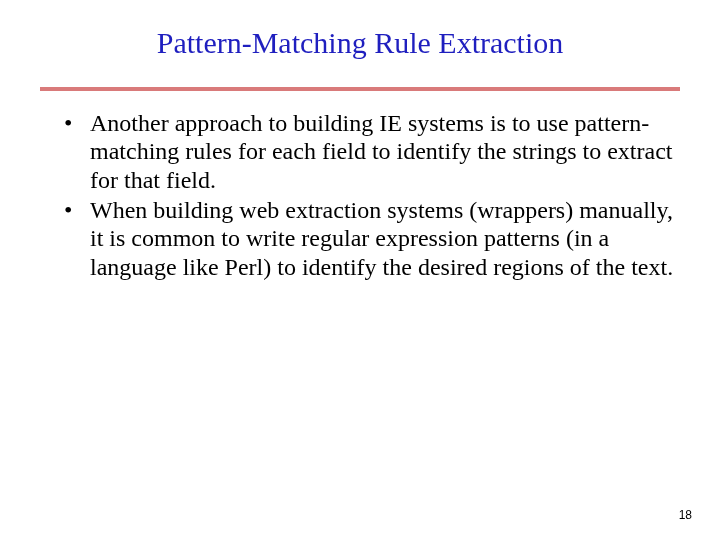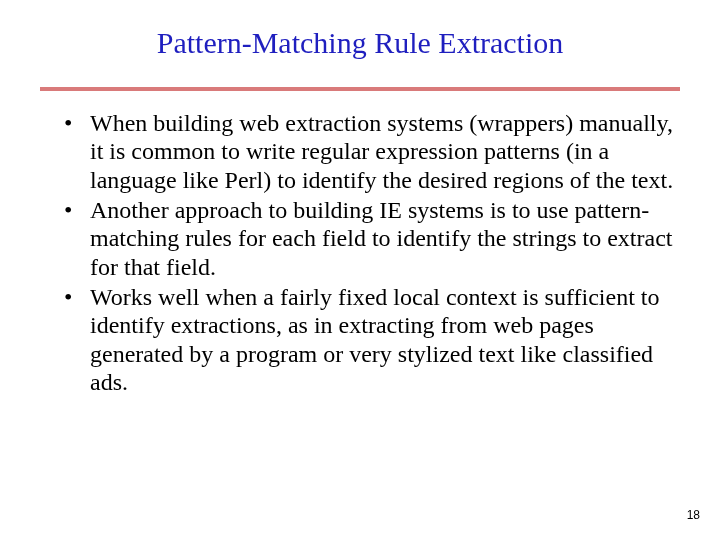--- a/index.html
+++ b/index.html
@@ -41,33 +41,32 @@
   }
   ul.bullets li::before {
     content: "•";
     position: absolute;
     left: 4px;
     top: 0;
     font-size: 24px;
   }
   .pagenum {
     position: absolute;
-    right: 20px;
+    right: 28px;
     bottom: 18px;
     font-family: Arial, Helvetica, sans-serif;
     font-size: 12px;
     color: #000;
   }
 </style>
 </head>
 <body>
 
 <div class="slide">
   <h1 class="title">Pattern-Matching Rule Extraction</h1>
   <hr class="rule">
   <ul class="bullets">
+    <li>Another approach to building IE systems is to use pattern-matching rules for each field to identify the strings to extract for that field.</li>
     <li>When building web extraction systems (wrappers) manually, it is common to write regular expression patterns (in a language like Perl) to identify the desired regions of the text.</li>
-    <li>Another approach to building IE systems is to use pattern-matching rules for each field to identify the strings to extract for that field.</li>
-    <li>Works well when a fairly fixed local context is sufficient to identify extractions, as in extracting from web pages generated by a program or very stylized text like classified ads.</li>
   </ul>
 </div>
 
 <div class="pagenum">18</div>
 
 </body></html>

